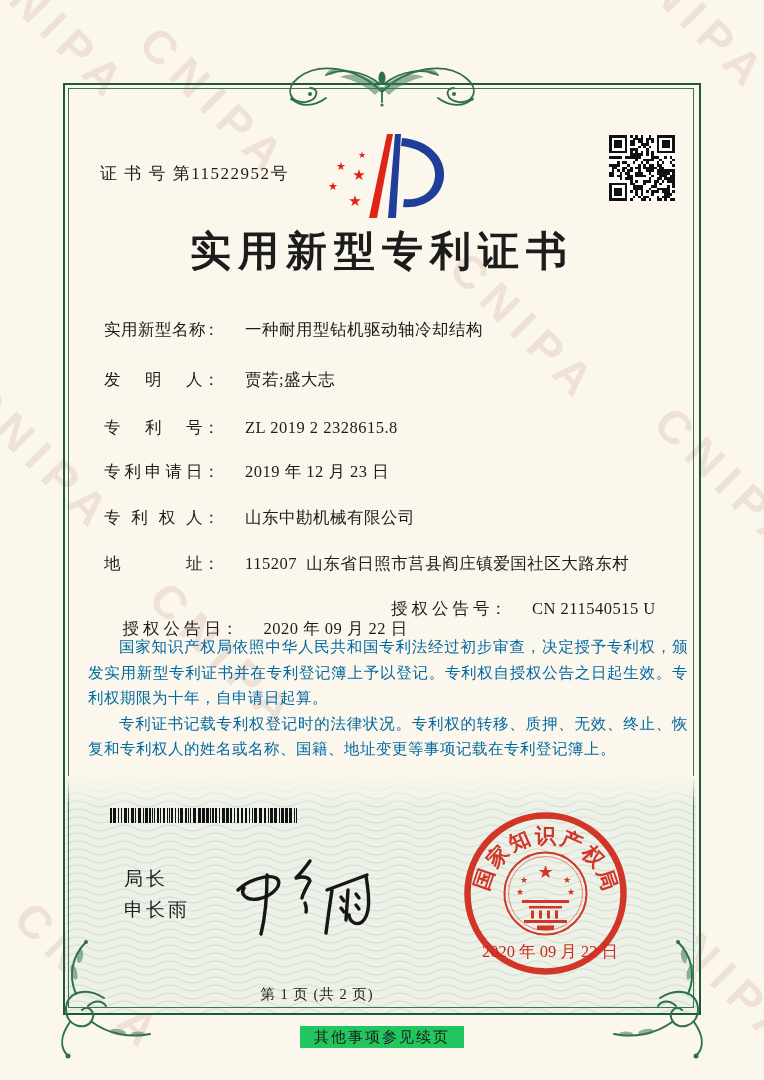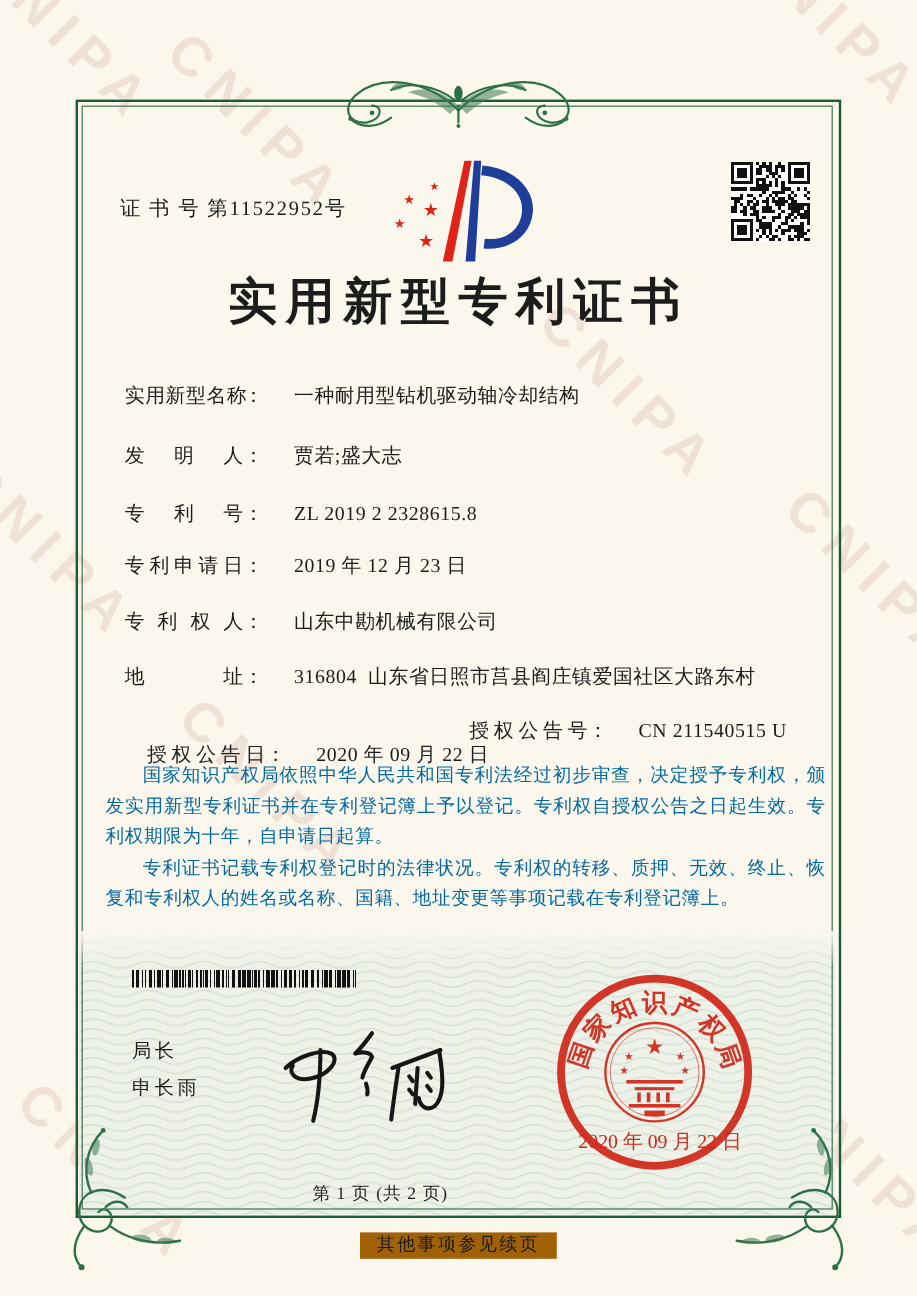--- a/index.html
+++ b/index.html
@@ -16,26 +16,26 @@
   .certno{position:absolute;left:100px;top:130px;font-size:17px;letter-spacing:1.5px;white-space:pre;margin-top:32px;}
   .title{position:absolute;left:0;top:224px;width:764px;text-align:center;
          font-size:41px;font-weight:700;letter-spacing:7px;}
   .row{position:absolute;left:104px;font-size:16.5px;letter-spacing:.5px;white-space:pre;}
   .row .lbl{white-space:normal;}
   .row .val{margin-left:25px;}
   .pair2{position:absolute;left:287px;top:0;white-space:pre;}
   .paras{position:absolute;left:88px;top:634px;width:600px;font-size:15.5px;line-height:25.6px;
          letter-spacing:.5px;text-align:justify;color:#0369a1;}
   .paras p{margin:0;text-indent:2em;}
-  .director{position:absolute;left:110px;font-size:16px;letter-spacing:3px;}
+  .director{position:absolute;left:124px;font-size:19px;letter-spacing:3px;}
   .seal-date{position:absolute;left:460px;top:941px;width:180px;text-align:center;
              font-size:16.5px;color:#d0281a;white-space:pre;z-index:6;}
   .pagenum{position:absolute;left:0;top:985px;width:634px;text-align:center;font-size:14.5px;letter-spacing:1px;}
   .footnote{position:absolute;left:0;top:1028px;width:764px;text-align:center;font-size:15px;}
-  .footnote span{background:#a16207;padding:3px 14px;letter-spacing:2px;}
+  .footnote span{background:#22c55e;padding:3px 14px;letter-spacing:2px;}
   .seal-ch{font:700 21px "Liberation Serif","DejaVu Serif",serif;fill:#d0281a;text-anchor:middle;}
   svg{display:block;}
   .fade{position:absolute;left:66px;top:776px;width:630px;height:30px;
         background:linear-gradient(#fbf7ec,rgba(251,247,236,0));z-index:1;}
 </style>
 </head>
 <body>
 
 <div class="page">
 
@@ -403,21 +403,21 @@
       </span><span>：</span><span class="val">2019 年 12 月 23 日</span></div>
   <div class="row" style="top:507px"><span class="lbl" style="display: inline-flex; justify-content: space-between; width: 99px;">
         <span>专</span>
         <span>利</span>
         <span>权</span>
         <span>人</span>
       </span><span>：</span><span class="val">山东中勘机械有限公司</span></div>
   <div class="row" style="top:553px"><span class="lbl" style="display: inline-flex; justify-content: space-between; width: 99px;">
         <span>地</span>
         <span>址</span>
-      </span><span>：</span><span class="val">316804  山东省日照市莒县阎庄镇爱国社区大路东村</span></div>
+      </span><span>：</span><span class="val">115207  山东省日照市莒县阎庄镇爱国社区大路东村</span></div>
 
   <div class="row" style="top:598px">
     <span class="lbl" style="display: inline-flex; justify-content: space-between; width: 99px;">
         <span>授</span>
         <span>权</span>
         <span>公</span>
         <span>告</span>
         <span>日</span>
       </span><span>：</span><span class="val">2020 年 09 月 22 日</span>
     <span class="pair2"><span class="lbl" style="display: inline-flex; justify-content: space-between; width: 99px;">

